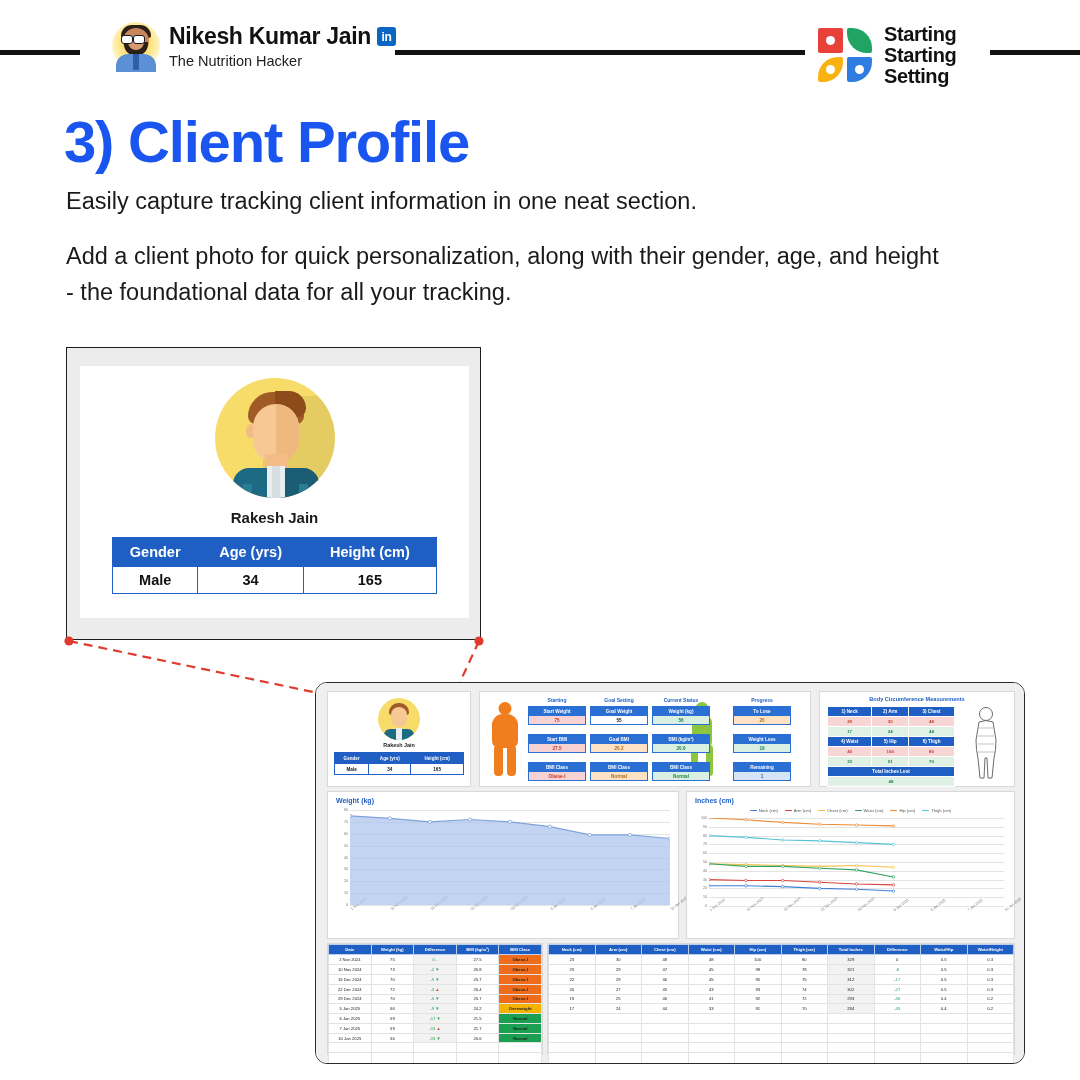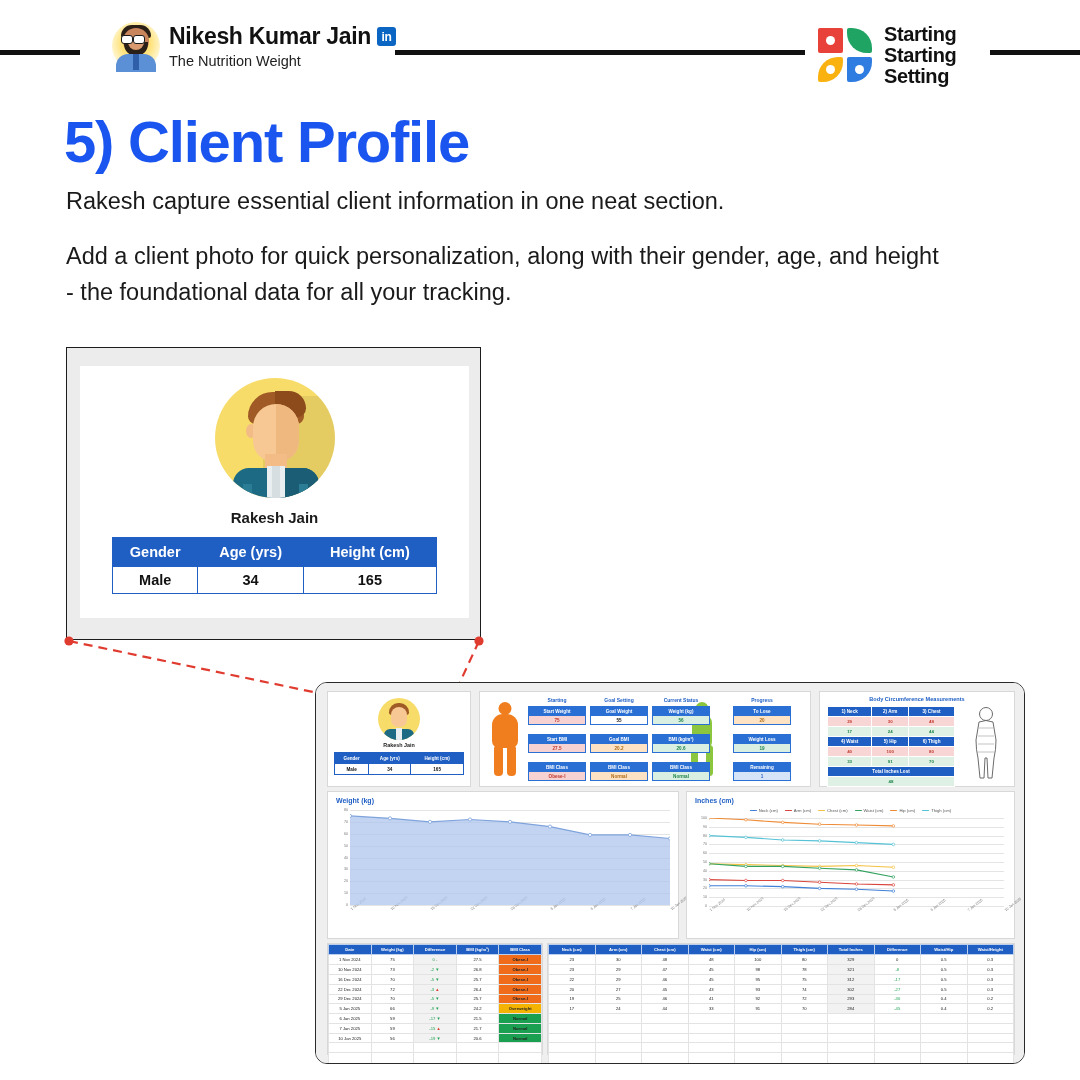--- a/index.html
+++ b/index.html
@@ -159,21 +159,21 @@
       <div class="glass gl"></div>
         <div class="glass gr"></div>
       <div class="body"></div>
         <div class="tie"></div>
     </div>
     <div class="brand-txt">
       <div class="brand-name">
         <span>Nikesh Kumar Jain</span>
         <span class="li-badge">in</span>
       </div>
-      <div class="brand-sub">The Nutrition Weight</div>
+      <div class="brand-sub">The Nutrition Hacker</div>
     </div>
   </div>
 
   <div class="nsr">
     <div class="nsr-mark">
       <div class="q q1">
           <i></i>
         </div>
       <div class="q q2"></div>
       <div class="q q3">
@@ -184,22 +184,22 @@
         </div>
     </div>
     <div class="nsr-txt">
       <div>Starting</div>
       <div>Starting</div>
       <div>Setting</div>
     </div>
   </div>
 </div>
 
-<div class="h1">5) Client Profile</div>
-<div class="p1">Rakesh capture essential client information in one neat section.</div>
+<div class="h1">3) Client Profile</div>
+<div class="p1">Easily capture tracking client information in one neat section.</div>
 <div class="p2">Add a client photo for quick personalization, along with their gender, age, and height - the foundational data for all your tracking.</div>
 
 <div class="zoomcard">
   <div class="zoominner">
     <div class="av-big">
       <div class="shadow"></div>
       <div class="hair"></div>
         <div class="hair2"></div>
       <div class="ear"></div>
       <div class="face"></div>

